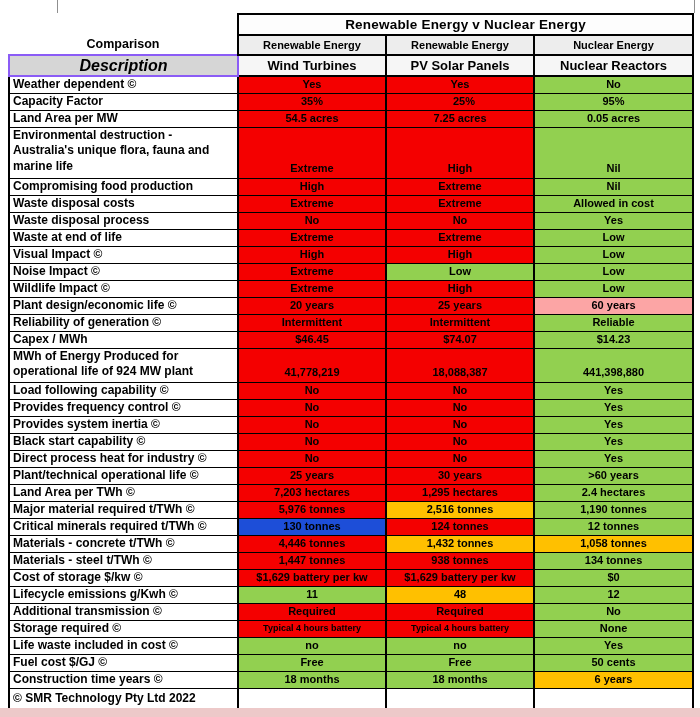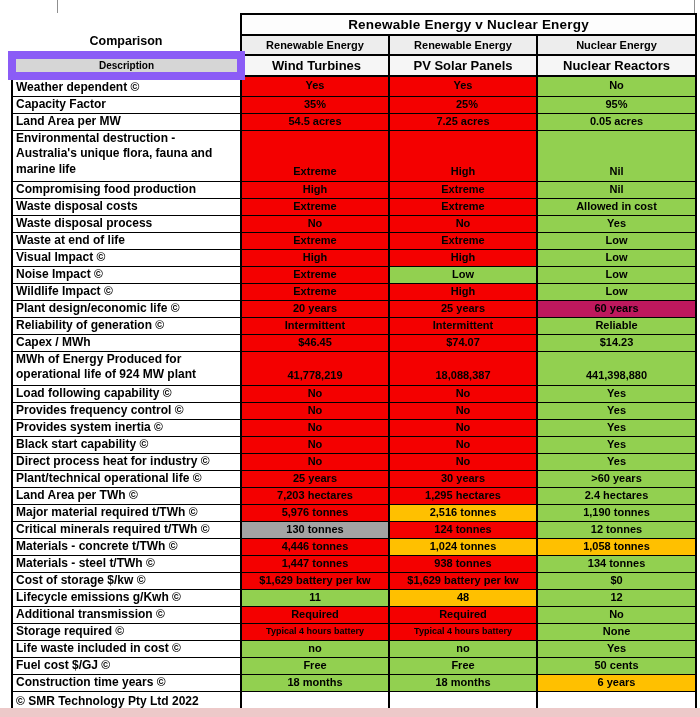--- a/index.html
+++ b/index.html
@@ -10,21 +10,21 @@
   table.cmp{
     position:absolute;left:8px;top:13px;width:684px;
     border-collapse:collapse;table-layout:fixed;
   }
   td{font-weight:bold;color:#000;overflow:hidden;padding:0;}
   
   td.title{border:2px solid #000;background:#fdfdfd;text-align:center;font-size:13.5px;height:19px;letter-spacing:.2px;}
   td.corner{background:#ffffff;border:none;text-align:center;vertical-align:bottom;font-size:12.5px;padding-bottom:3px;}
   td.ghead{border:2px solid #000;background:var(--header-bg,#ededed);text-align:center;font-size:11px;height:18px;}
   td.nhead{border:2px solid #000;background:#f6f6f6;text-align:center;font-size:13px;height:19px;}
-  td.dhead{border:8px solid #8b5cf6;background:var(--desc-bg,#d6d6d6);text-align:center;font-size:10px;}
+  td.dhead{border:2px solid #8b5cf6;background:var(--desc-bg,#d6d6d6);text-align:center;font-size:16px;font-style:italic;}
   
   tbody tr{height:17px;}
   tbody td{border:1px solid #000;font-size:11px;text-align:center;line-height:1.25;}
   tbody td.label{
     border-left:2px solid #000;border-right:2px solid #000;
     text-align:left;font-size:12px;padding:0 2px 0 3px;
     white-space:pre-line;line-height:15.5px;background:#fff;vertical-align:middle;
   }
   tbody td.val{border-left:2px solid #000;border-right:2px solid #000;background:#fff;}
   tr.h3{height:51px;} tr.h2{height:34px;}
@@ -136,21 +136,21 @@
         <tr>
     <td class="label">Wildlife Impact ©</td>
     <td class="val" style="background: rgb(244, 0, 0);">Extreme</td>
     <td class="val" style="background: rgb(244, 0, 0);">High</td>
     <td class="val" style="background: rgb(146, 208, 80);">Low</td>
   </tr>
         <tr>
     <td class="label">Plant design/economic life ©</td>
     <td class="val" style="background: rgb(244, 0, 0);">20 years</td>
     <td class="val" style="background: rgb(244, 0, 0);">25 years</td>
-    <td class="val" style="background: #be185d; margin-left: 8px;">60 years</td>
+    <td class="val" style="background: #fca5a5; margin-left: 8px;">60 years</td>
   </tr>
         <tr>
     <td class="label">Reliability of generation ©</td>
     <td class="val" style="background: rgb(244, 0, 0);">Intermittent</td>
     <td class="val" style="background: rgb(244, 0, 0);">Intermittent</td>
     <td class="val" style="background: rgb(146, 208, 80);">Reliable</td>
   </tr>
         <tr>
     <td class="label">Capex / MWh</td>
     <td class="val" style="background: rgb(244, 0, 0);">$46.45</td>
@@ -207,28 +207,28 @@
     <td class="val" style="background: rgb(146, 208, 80);">2.4 hectares</td>
   </tr>
         <tr>
     <td class="label">Major material required t/TWh ©</td>
     <td class="val" style="background: rgb(244, 0, 0);">5,976 tonnes</td>
     <td class="val" style="background: rgb(255, 192, 0);">2,516 tonnes</td>
     <td class="val" style="background: rgb(146, 208, 80);">1,190 tonnes</td>
   </tr>
         <tr>
     <td class="label">Critical minerals required t/TWh ©</td>
-    <td class="val" style="background: #a3a3a3;">130 tonnes</td>
+    <td class="val" style="background: #1d4ed8;">130 tonnes</td>
     <td class="val" style="background: rgb(244, 0, 0);">124 tonnes</td>
     <td class="val" style="background: rgb(146, 208, 80);">12 tonnes</td>
   </tr>
         <tr>
     <td class="label">Materials - concrete t/TWh ©</td>
     <td class="val" style="background: rgb(244, 0, 0);">4,446 tonnes</td>
-    <td class="val" style="background: rgb(255, 192, 0);">1,024 tonnes</td>
+    <td class="val" style="background: rgb(255, 192, 0);">1,432 tonnes</td>
     <td class="val" style="background: rgb(255, 192, 0);">1,058 tonnes</td>
   </tr>
         <tr>
     <td class="label">Materials - steel t/TWh ©</td>
     <td class="val" style="background: rgb(244, 0, 0);">1,447 tonnes</td>
     <td class="val" style="background: rgb(244, 0, 0);">938 tonnes</td>
     <td class="val" style="background: rgb(146, 208, 80);">134 tonnes</td>
   </tr>
         <tr>
     <td class="label">Cost of storage $/kw ©</td>

